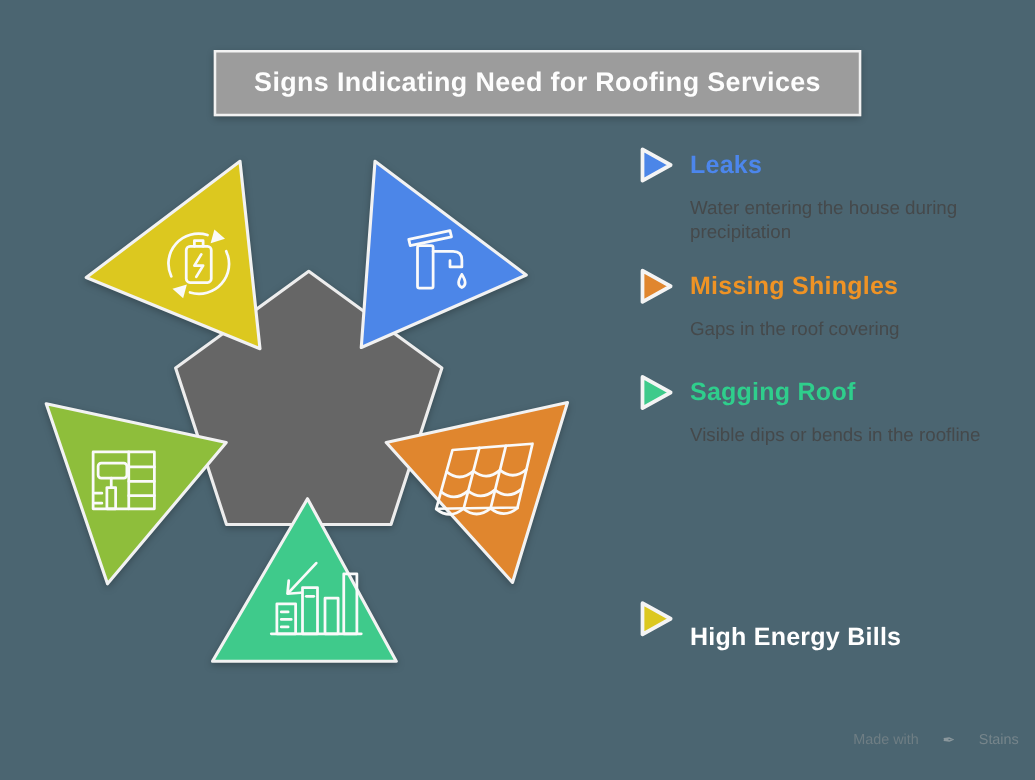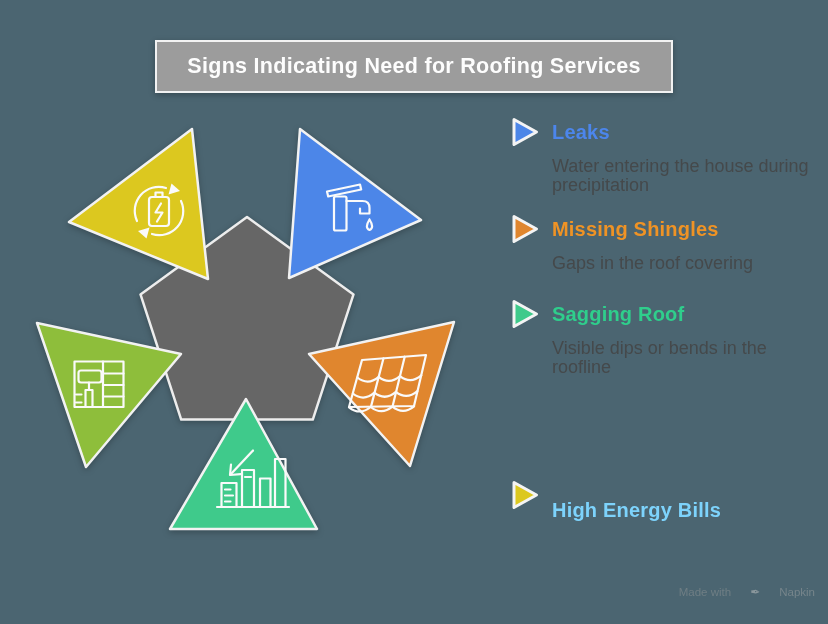--- a/index.html
+++ b/index.html
@@ -19,38 +19,38 @@
     white-space:nowrap;
   }
   .diagram{position:absolute;left:0;top:0;
     filter:drop-shadow(0 2px 3px rgba(0,0,0,.25));}
   .legend{position:absolute;left:0;top:0;width:828px;height:624px;}
   .legend-item{position:absolute;left:512px;width:300px;}
   .li-head{display:flex;align-items:center;gap:13px;}
   .li-head h3{margin:0;font-size:20px;font-weight:bold;letter-spacing:.2px;}
   .li-desc{
     margin:10px 0 0 40px;width:264px;
-    font-size:18px;line-height:19px;color:#45494B;font-weight:normal;
+    font-size:15px;line-height:19px;color:#45494B;font-weight:normal;
     white-space:pre-line;
   }
   .arrow-svg{flex:0 0 auto;display:block;}
   .watermark{
     position:absolute;top:585px;right:13px;
     display:flex;align-items:center;gap:19px;
     font-size:11.5px;color:#6F7E84;
   }
   .watermark .pen{font-size:12px;color:#8A979C;}
   .watermark .brand{color:#76858B;}
 </style>
 </head>
 <body>
 
 <div class="canvas" style="background-color: rgb(75, 101, 113);">
 
-  <div class="title-bar" style="background-color: rgb(156, 156, 156);">
+  <div class="title-bar" style="background-color: rgb(156, 156, 156); margin-left: 16px;">
     <span>Signs Indicating Need for Roofing Services</span>
   </div>
 
   <svg class="diagram" width="828" height="624" viewBox="0 0 828 624">
 
     <polygon points="247,217 353.5,294.4 312.8,419.6 181.2,419.6 140.5,294.4" stroke="#EDEDED" stroke-width="2.5" stroke-linejoin="round" fill="#666666"></polygon>
 
     <polygon points="192,129 69,222 208,279" stroke="#F2F2F2" stroke-width="2.5" stroke-linejoin="round" fill="#DCC81F"></polygon>
     <g stroke="#FAFAFA" stroke-width="2.2" fill="none" stroke-linecap="round" stroke-linejoin="round">
       <rect x="149" y="197" width="20" height="29" rx="3"></rect>
@@ -137,25 +137,25 @@
       </div>
       <p class="li-desc">Visible dips or bends in the roofline</p>
     </div>
 
 
     <div class="legend-item" style="top:467px;">
       <div class="li-head">
         <svg class="arrow-svg" width="27" height="30" viewBox="0 0 27 30">
           <polygon points="2,2.5 24.5,15 2,27.5" stroke="#F4F4F4" stroke-width="3" stroke-linejoin="round" fill="#DCC81F"></polygon>
         </svg>
-        <h3 style="color: #7dd3fc; margin-top: 32px;">High Energy Bills</h3>
+        <h3 style="color: #ffffff; margin-top: 32px;">High Energy Bills</h3>
       </div>
     </div>
 
   </div>
 
   <div class="watermark">
     <span>Made with</span>
     <span class="pen">✒</span>
-    <span class="brand">Napkin</span>
+    <span class="brand">Stains</span>
   </div>
 
 </div>
 
 </body></html>

